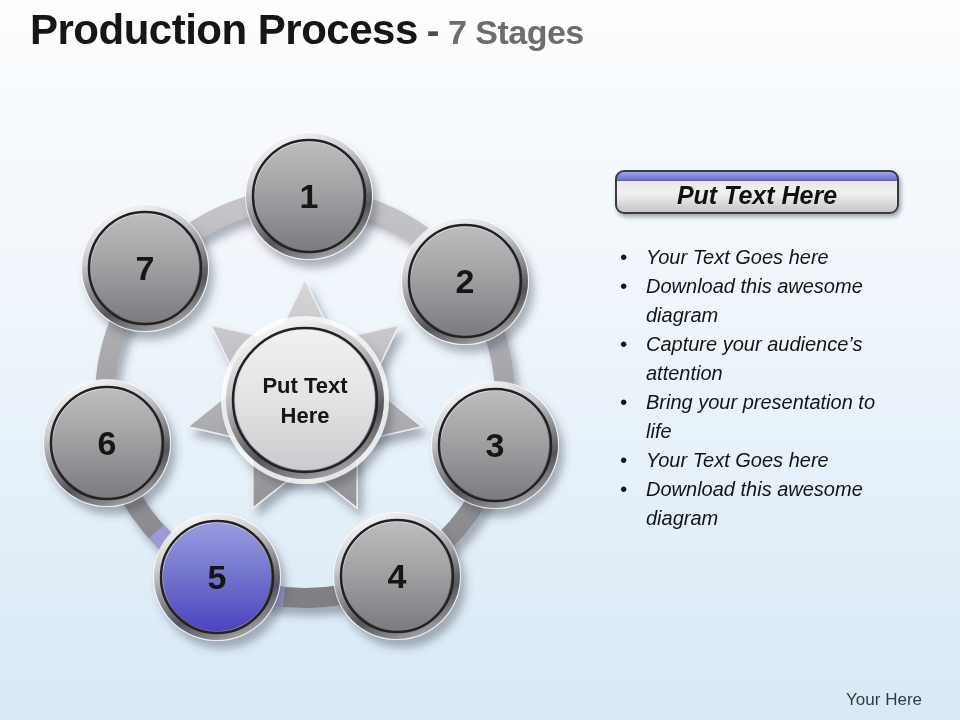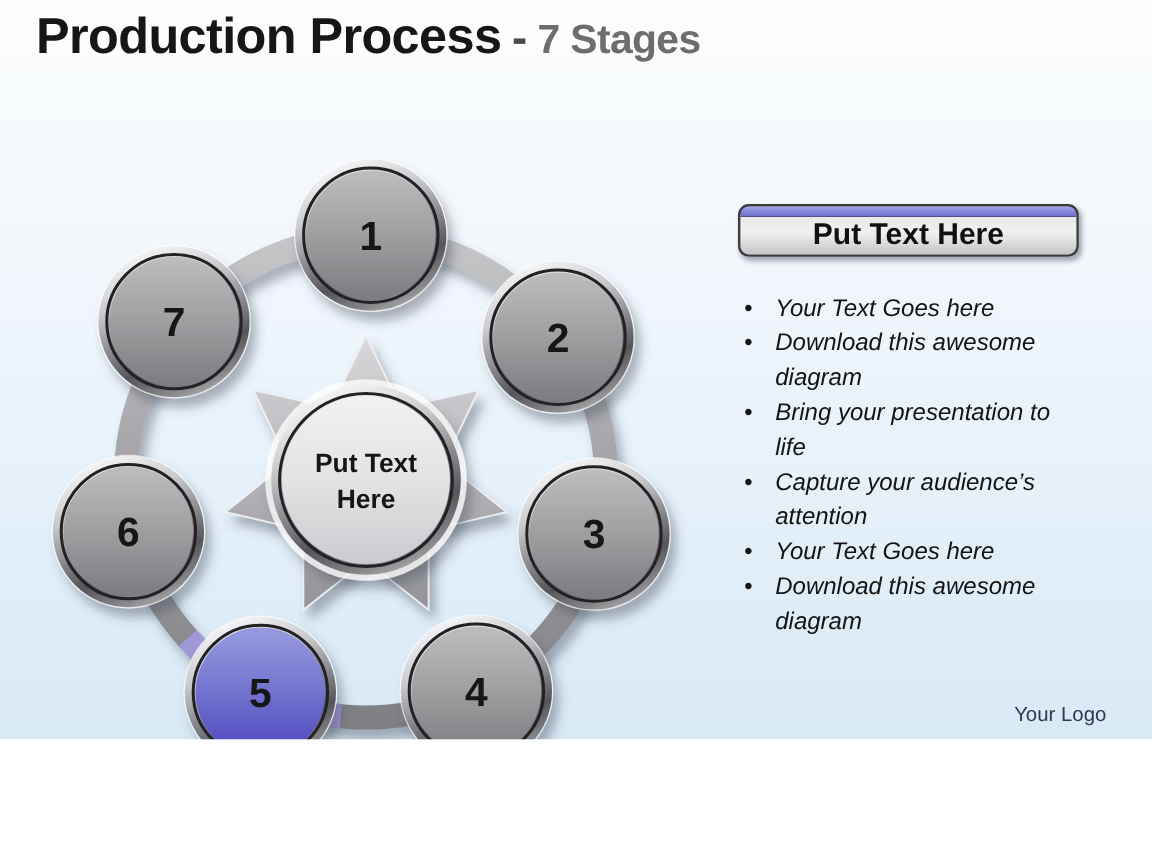--- a/index.html
+++ b/index.html
@@ -1,39 +1,39 @@
 <!DOCTYPE html>
 <html><head>
 <meta charset="utf-8">
 <style>
   * { margin:0; padding:0; box-sizing:border-box; }
   body { width:960px; height:720px; font-family:"Liberation Sans", sans-serif; }
   .slide {
-    position:relative; width:960px; height:616px; overflow:hidden;
+    position:relative; width:960px; height:720px; overflow:hidden;
     background: linear-gradient(180deg, #fcfdfe 0%, #eef5fb 45%, #d8e9f6 100%);
   }
   .title {
     position:absolute; left:30px; top:6px; white-space:nowrap;
     font-weight:bold; letter-spacing:-0.5px;
   }
   .title .main { font-size:42px; color:#161616; }
   .title .sep  { font-size:38px; color:#4a4a4a; margin:0 9px; }
   .title .suffix { font-size:34px; color:#6d6d6d; }
   svg.diagram { position:absolute; left:0; top:0; }
   svg text { font-family:"Liberation Sans", sans-serif; font-weight:bold; fill:#141414; }
   .sidebar { position:absolute; left:613px; top:170px; width:300px; }
   .header-btn {
     width:284px; height:44px; margin-left:2px;
     border:2px solid #3c3c3e; border-radius:9px;
     background: linear-gradient(180deg,
       #a3a7ea 0%, #8b8fdf 8%, #6f73cd 19%, #4b4f86 21%,
       #e9e9ea 23%, #f0f0f1 55%, #d2d2d4 86%, #c6c6c8 100%);
     box-shadow: 2px 3px 4px rgba(60,70,90,0.45);
     display:flex; align-items:center; justify-content:center;
-    padding-top:7px; font-size:25px; font-weight:bold; color:#111;
+    padding-top:7px; font-size:25px; font-weight:bold; color:#111;font-style:italic;
   }
   ul.bullets { position:absolute; left:0; top:73px; width:288px; list-style:none;font-style:italic; }
   ul.bullets li {
     position:relative; padding-left:33px;
     font-size:20px; line-height:29px; color:#141414;
   }
   ul.bullets li::before { content:"\2022"; position:absolute; left:7px; }
   .logo {
     position:absolute; right:38px; bottom:10px;
     font-size:17px; color:#2f3b4c;
@@ -162,22 +162,22 @@
 
   <div class="title">
     <span class="main">Production Process</span><span class="sep">-</span><span class="suffix">7 Stages</span>
   </div>
 
   <div class="sidebar">
     <div class="header-btn">Put Text Here</div>
     <ul class="bullets">
       <li>Your Text Goes here</li>
       <li>Download this awesome diagram</li>
+      <li>Capture your audience’s attention</li>
       <li>Bring your presentation to life</li>
-      <li>Capture your audience’s attention</li>
       <li>Your Text Goes here</li>
       <li>Download this awesome diagram</li>
     </ul>
   </div>
 
-  <div class="logo">Your Logo</div>
+  <div class="logo">Your Here</div>
 
 </div>
 
 </body></html>

